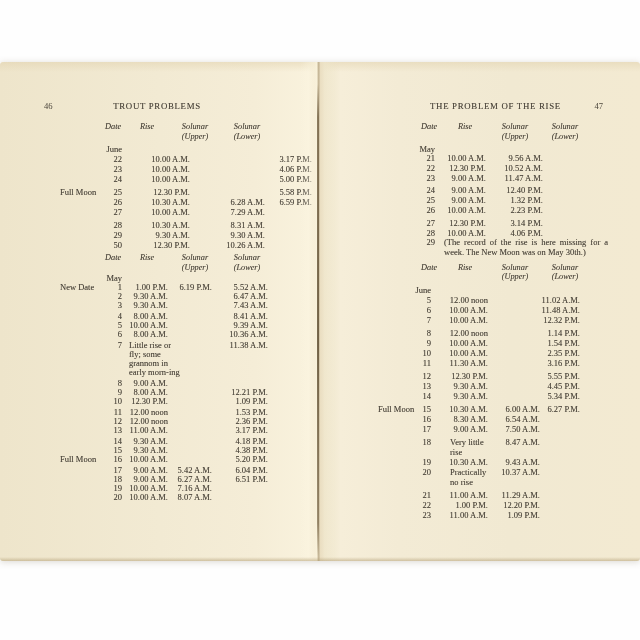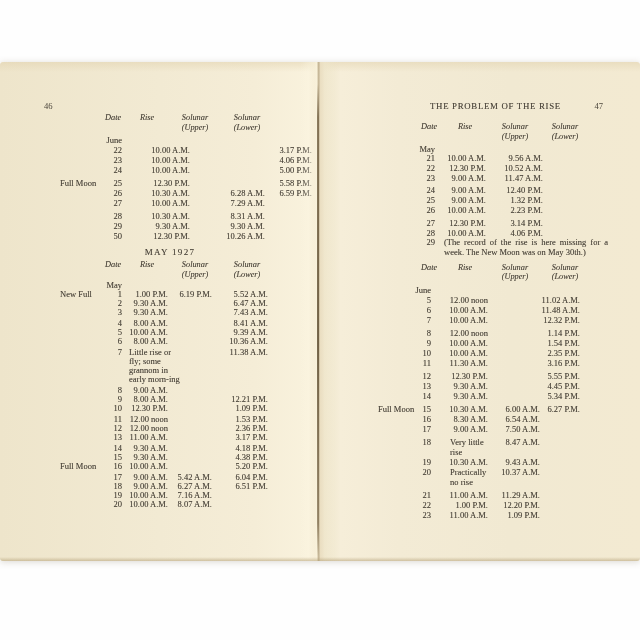--- a/index.html
+++ b/index.html
@@ -102,20 +102,23 @@
 </style>
 </head>
 <body>
 
 <div class="photo">
   <div class="book">
 
     <div class="page page-left">
       <div class="pnum pnum-l">46</div>
       <div class="content content-l">
+        <div class="running-head">
+          <span>TROUT PROBLEMS</span>
+        </div>
 
         <div class="table t1">
           <div class="thead">
             <span class="h-date">Date</span>
             <span class="h-rise">Rise</span>
             <span class="h-sol h-upper">
                 <i>Solunar</i>
                 <i>(Upper)</i>
               </span>
             <span class="h-sol h-lower">
@@ -194,38 +197,37 @@
                 <span class="c-moon"></span>
                 <span class="c-date">50</span>
                 <span class="c-rise"><span class="rise-time">12.30 P.M.</span><span class="rise-note"></span></span>
                 <span class="c-upper">10.26 A.M.</span>
                 <span class="c-lower"></span>
               </div>
             </div>
         </div>
 
         <div class="table t2">
-          <div class="section-title title-may">MAY 1927</div>
           <div class="thead">
             <span class="h-date">Date</span>
             <span class="h-rise">Rise</span>
             <span class="h-sol h-upper">
                 <i>Solunar</i>
                 <i>(Upper)</i>
               </span>
             <span class="h-sol h-lower">
                 <i>Solunar</i>
                 <i>(Lower)</i>
               </span>
           </div>
           <div class="month-row">May</div>
           <div class="rows">
 
               <div class="row">
-                <span class="c-moon">New Full</span>
+                <span class="c-moon">New Date</span>
                 <span class="c-date">1</span>
                 <span class="c-rise"><span class="rise-time">1.00 P.M.</span><span class="rise-note"></span></span>
                 <span class="c-upper">6.19 P.M.</span>
                 <span class="c-lower">5.52 A.M.</span>
               </div>
 
               <div class="row">
                 <span class="c-moon"></span>
                 <span class="c-date">2</span>
                 <span class="c-rise"><span class="rise-time">9.30 A.M.</span><span class="rise-note"></span></span>

